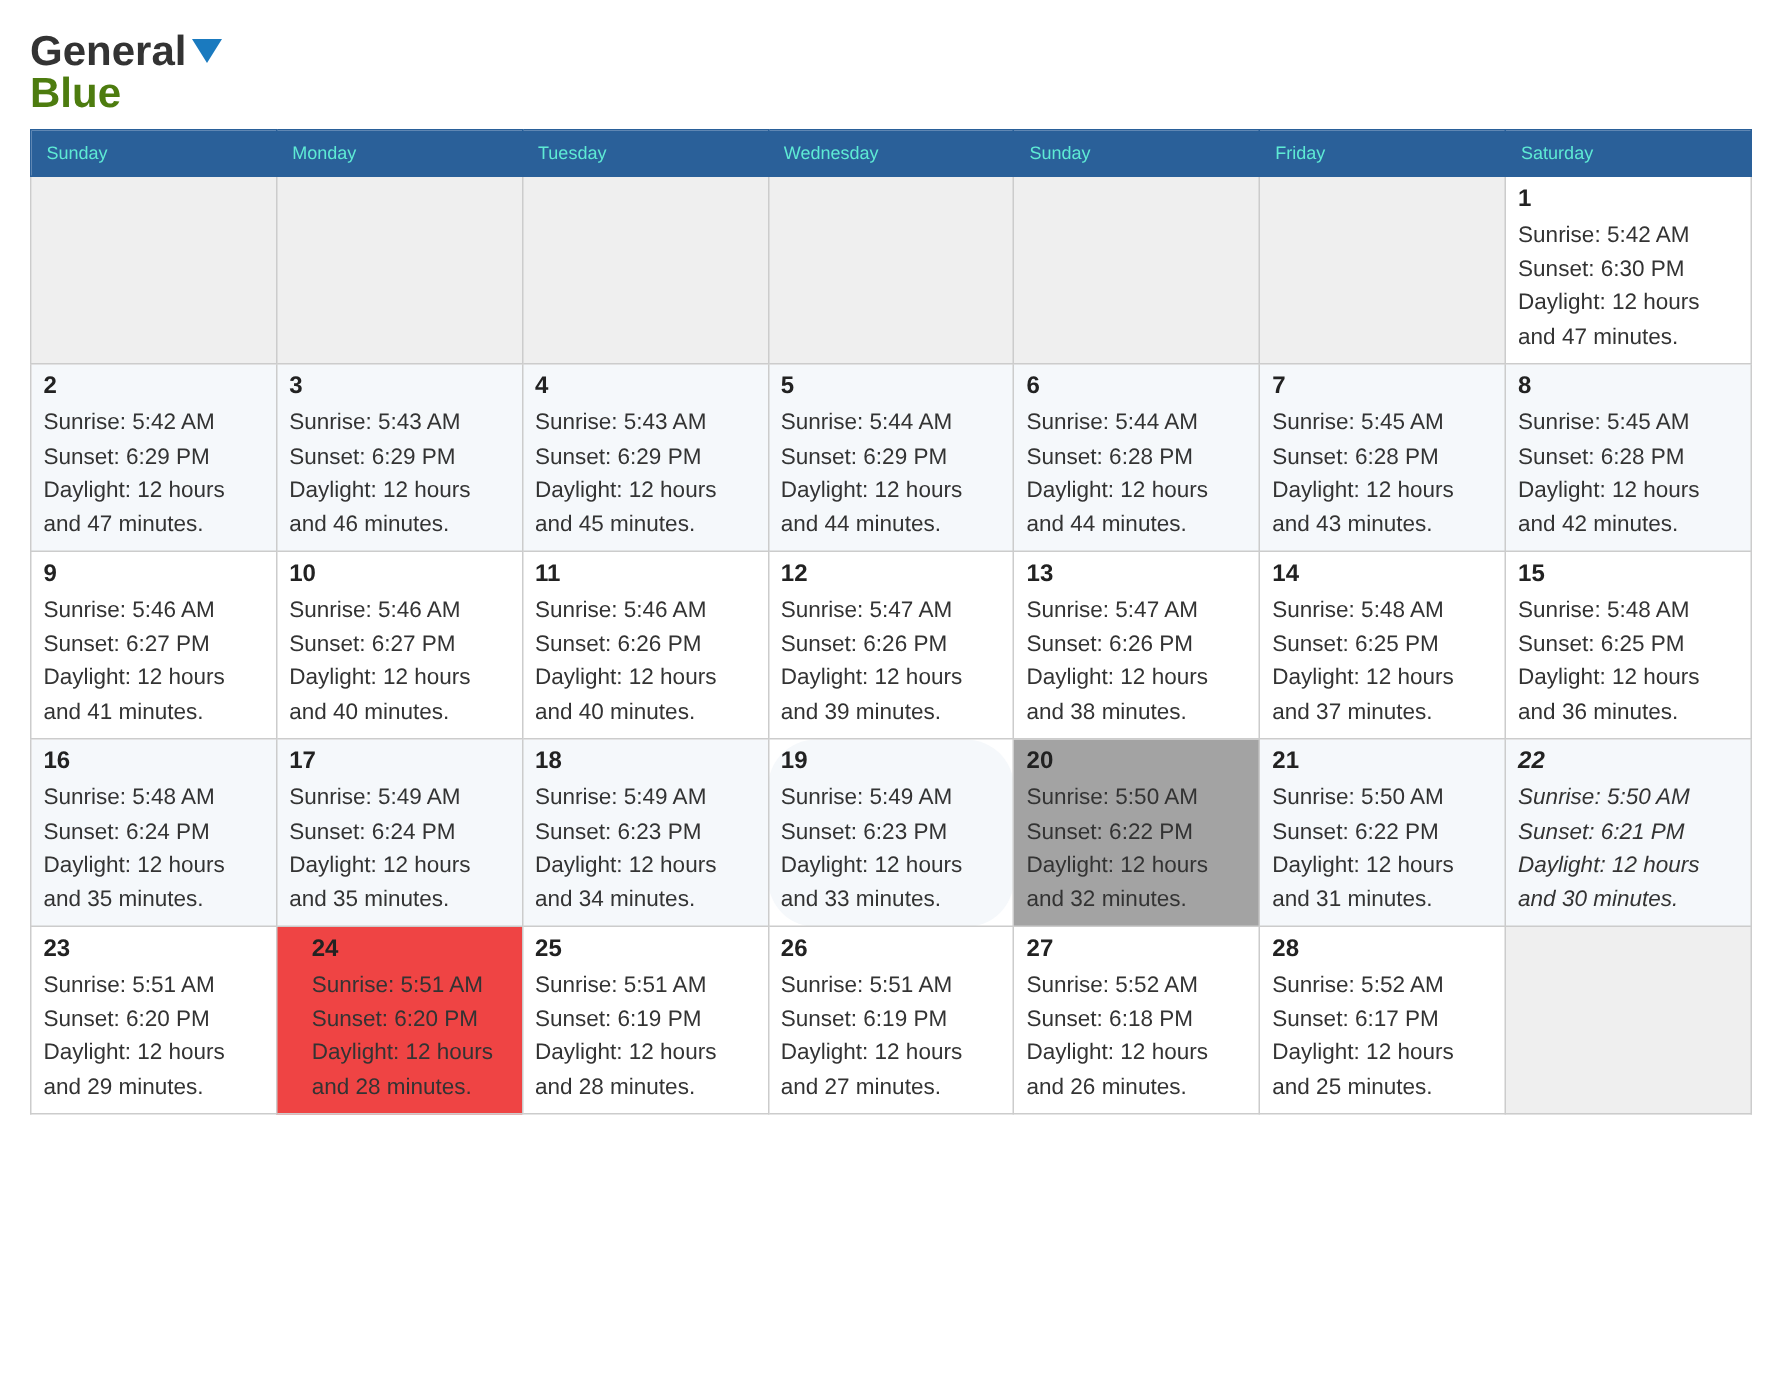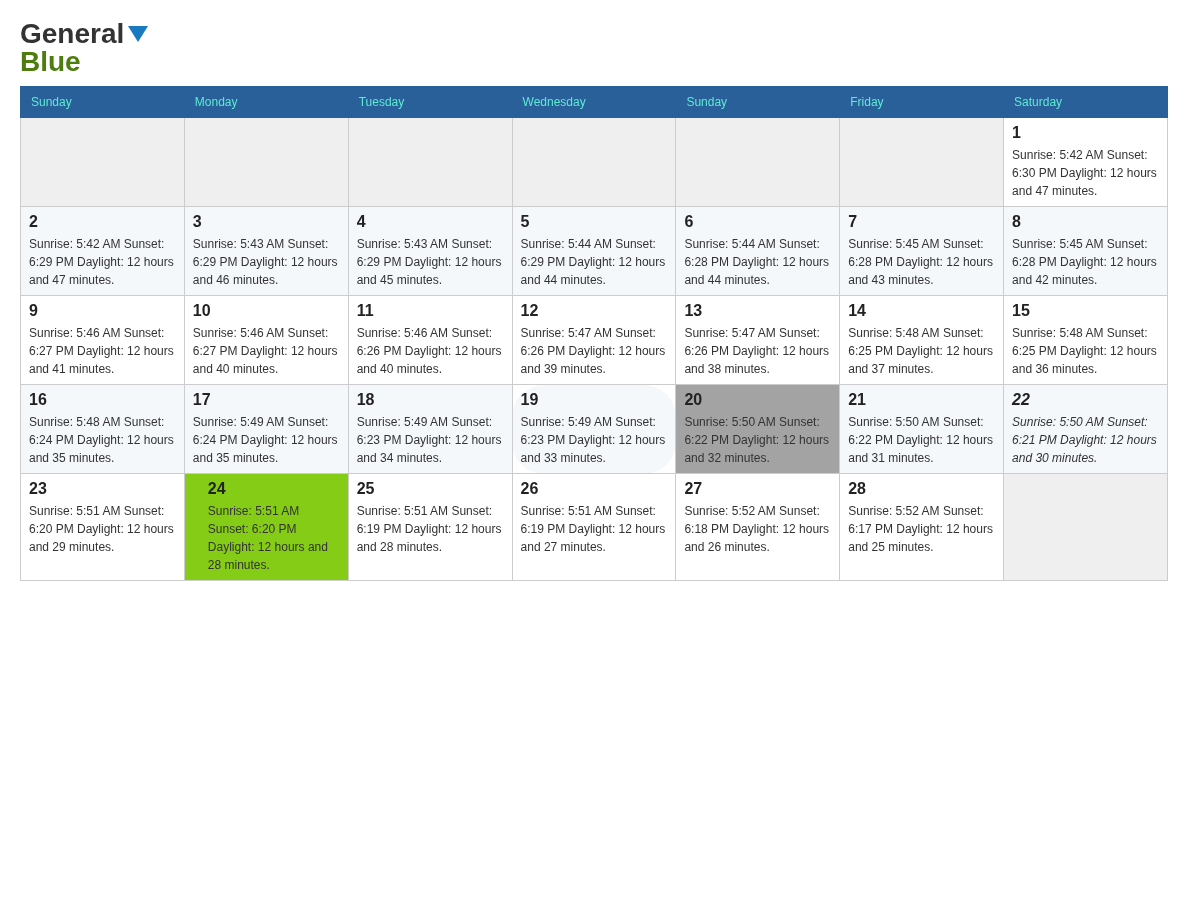--- a/index.html
+++ b/index.html
@@ -89,21 +89,21 @@
     .calendar tr:nth-child(odd) td {
       background-color: #ffffff;
     }
     .day-number {
       font-size: 16px;
       font-weight: bold;
       color: #222;
       margin-bottom: 4px;
     }
     .day-info {
-      font-size: 12px;
+      font-size: 15px;
       color: #333;
       line-height: 1.5;
     }
     .empty-cell {
       background-color: #f0f0f0;
     }
     .calendar tbody tr:first-child td {
       background-color: #f9f9f9;
     }
   </style>
@@ -282,21 +282,21 @@
 Daylight: 12 hours and 30 minutes.</div>
         </td>
       </tr>
       <tr>
         <td style="background-color: rgb(255, 255, 255);">
           <div class="day-number">23</div>
           <div class="day-info">Sunrise: 5:51 AM
 Sunset: 6:20 PM
 Daylight: 12 hours and 29 minutes.</div>
         </td>
-        <td style="background-color: #84cc16; padding-left: 23px;">
+        <td style="background-color: #ef4444; padding-left: 23px;">
           <div class="day-number">24</div>
           <div class="day-info">Sunrise: 5:51 AM
 Sunset: 6:20 PM
 Daylight: 12 hours and 28 minutes.</div>
         </td>
         <td style="background-color: rgb(255, 255, 255); margin-top: 18px;">
           <div class="day-number">25</div>
           <div class="day-info">Sunrise: 5:51 AM
 Sunset: 6:19 PM
 Daylight: 12 hours and 28 minutes.</div>

